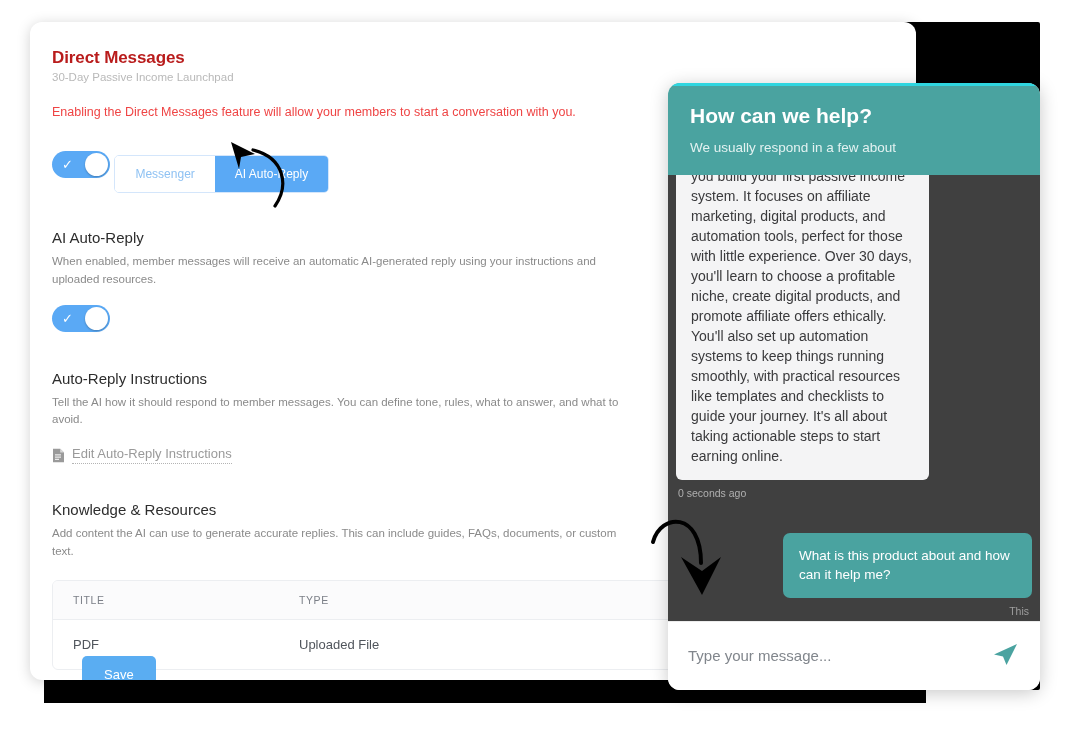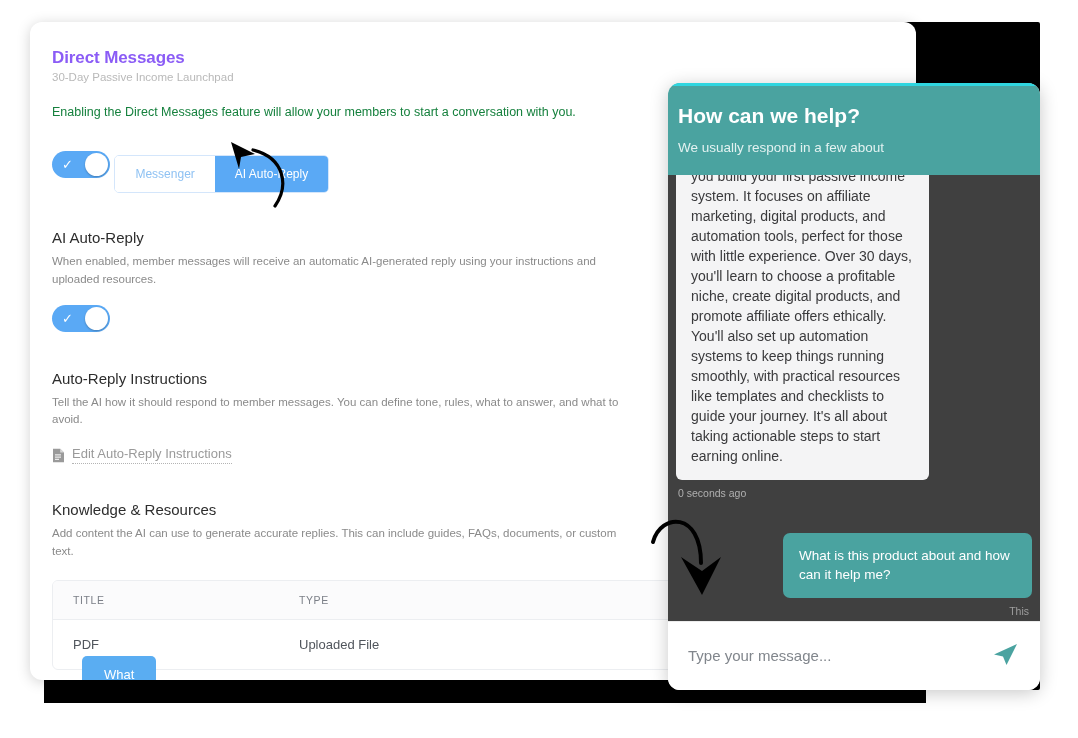--- a/index.html
+++ b/index.html
@@ -30,28 +30,28 @@
     width: 886px; height: 658px;
     background: #ffffff;
     border-radius: 12px;
     box-shadow: 0 2px 14px rgba(0,0,0,0.18);
     padding: 26px 0 0 0;
     overflow: hidden;
   }
   .pad { padding-left: 22px; padding-right: 24px; }
 
   .page-title {
-    font-size: 17px; font-weight: bold; color: #8b5cf6;
+    font-size: 17px; font-weight: bold; color: #b91c1c;
     letter-spacing: -0.1px; margin-bottom: 3px;
   }
   .page-subtitle {
     font-size: 11.5px; color: #b9b9b9; margin-bottom: 22px;
   }
   .intro-text {
-    font-size: 12.5px; color: #15803d; margin-bottom: 14px;
+    font-size: 12.5px; color: #ef4444; margin-bottom: 14px;
   }
 
   
   .toggle {
     width: 58px; height: 27px; border-radius: 14px;
     background: #5aa9f5; position: relative; cursor: pointer;
     display: inline-block;
   }
   .toggle .knob {
     position: absolute; right: 2px; top: 2px;
@@ -124,21 +124,21 @@
   
   .chat-widget {
     position: absolute; left: 668px; top: 83px;
     width: 372px; height: 607px;
     background: #ffffff; border-radius: 12px;
     box-shadow: 0 3px 18px rgba(0,0,0,0.22);
     overflow: hidden; display: flex; flex-direction: column;
   }
   .chat-header {
     background: #4aa3a0; color: #ffffff;
-    padding: 18px 22px 20px 10px;
+    padding: 18px 22px 20px 22px;
     border-top: 3px solid #2fd6e0;
     flex: 0 0 auto;
   }
   .chat-header h2 { font-size: 21px; font-weight: bold; margin-bottom: 12px; }
   .chat-header p  { font-size: 13.5px; color: #e3f2f1; }
 
   .chat-body {
     flex: 1 1 auto; padding: 0 8px; position: relative; overflow: hidden;
     background: #404040;
   }
@@ -249,21 +249,21 @@
       <div class="kr-head">
         <div class="c-title">TITLE</div>
         <div class="c-type">TYPE</div>
       </div>
       <div class="kr-row">
         <div class="c-title">PDF</div>
         <div class="c-type">Uploaded File</div>
       </div>
     </div>
 
-    <button class="save-btn">What</button>
+    <button class="save-btn">Save</button>
   </div>
 
   <div class="chat-widget">
     <div class="chat-header">
       <h2>How can we help?</h2>
       <p>We usually respond in a few about</p>
     </div>
 
     <div class="chat-body">
       <div class="bot-bubble">you build your first passive income system. It focuses on affiliate marketing, digital products, and automation tools, perfect for those with little experience. Over 30 days, you'll learn to choose a profitable niche, create digital products, and promote affiliate offers ethically. You'll also set up automation systems to keep things running smoothly, with practical resources like templates and checklists to guide your journey. It's all about taking actionable steps to start earning online.</div>

